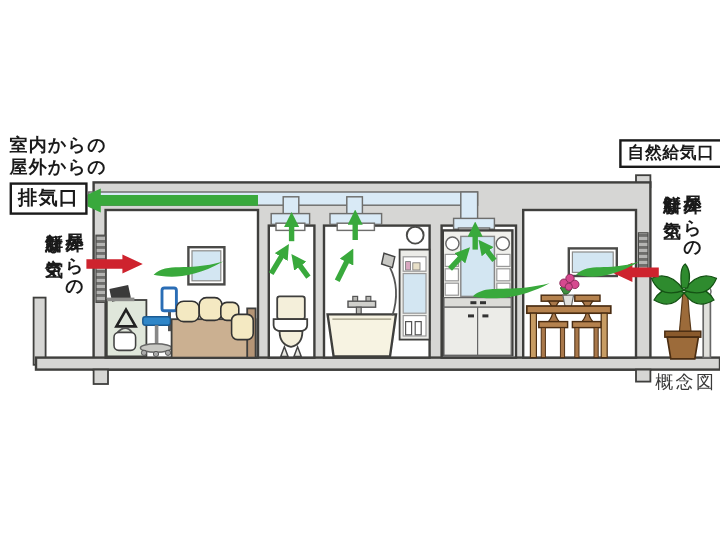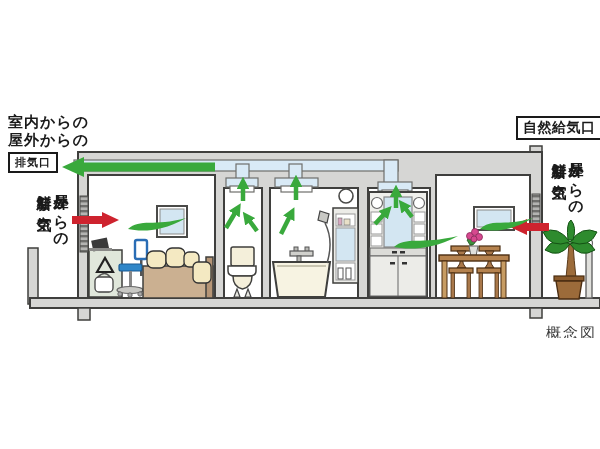--- a/index.html
+++ b/index.html
@@ -14,21 +14,21 @@
   html,body{margin:0;padding:0;background:#fff;}
   #stage{
     position:relative;width:600px;height:338px;background:#fff;overflow:hidden;
     font-family:"Liberation Sans","DejaVu Sans",sans-serif;
   }
   #scene{position:absolute;left:0;top:0;}
   .jp{position:absolute;color:#1a1a1a;font-weight:bold;}
   .two-line{font-size:15px;line-height:18px;letter-spacing:1px;white-space:nowrap;}
   .boxed{
     background:#fff;border:2px solid #1a1a1a;padding:1px 5px;
-    font-size:11px;letter-spacing:1px;white-space:nowrap;
+    font-size:16px;letter-spacing:1px;white-space:nowrap;
   }
   .boxed.small{font-size:14px;letter-spacing:0.5px;}
   .vtext{
     writing-mode:vertical-rl;text-orientation:upright;
     font-size:15px;letter-spacing:1.5px;line-height:17px;
   }
   .vtext span{display:block;}
   .caption{
     position:absolute;color:var(--caption_text,#3a3a3a);
     font-size:15px;letter-spacing:2px;font-weight:normal;white-space:nowrap;
@@ -243,14 +243,14 @@
   <div class="jp vtext" style="left:36px;top:182px;">
     <span>屋外からの</span>
     <span>新鮮な空気</span>
   </div>
 
   <div class="jp vtext" style="left:551px;top:150px;">
     <span>屋外からの</span>
     <span>新鮮な空気</span>
   </div>
 
-  <div class="caption" style="left:546px;top:324px;">概念図</div>
+  <div class="caption" style="left:546px;top:309px;">概念図</div>
 </div>
 
 </body></html>

